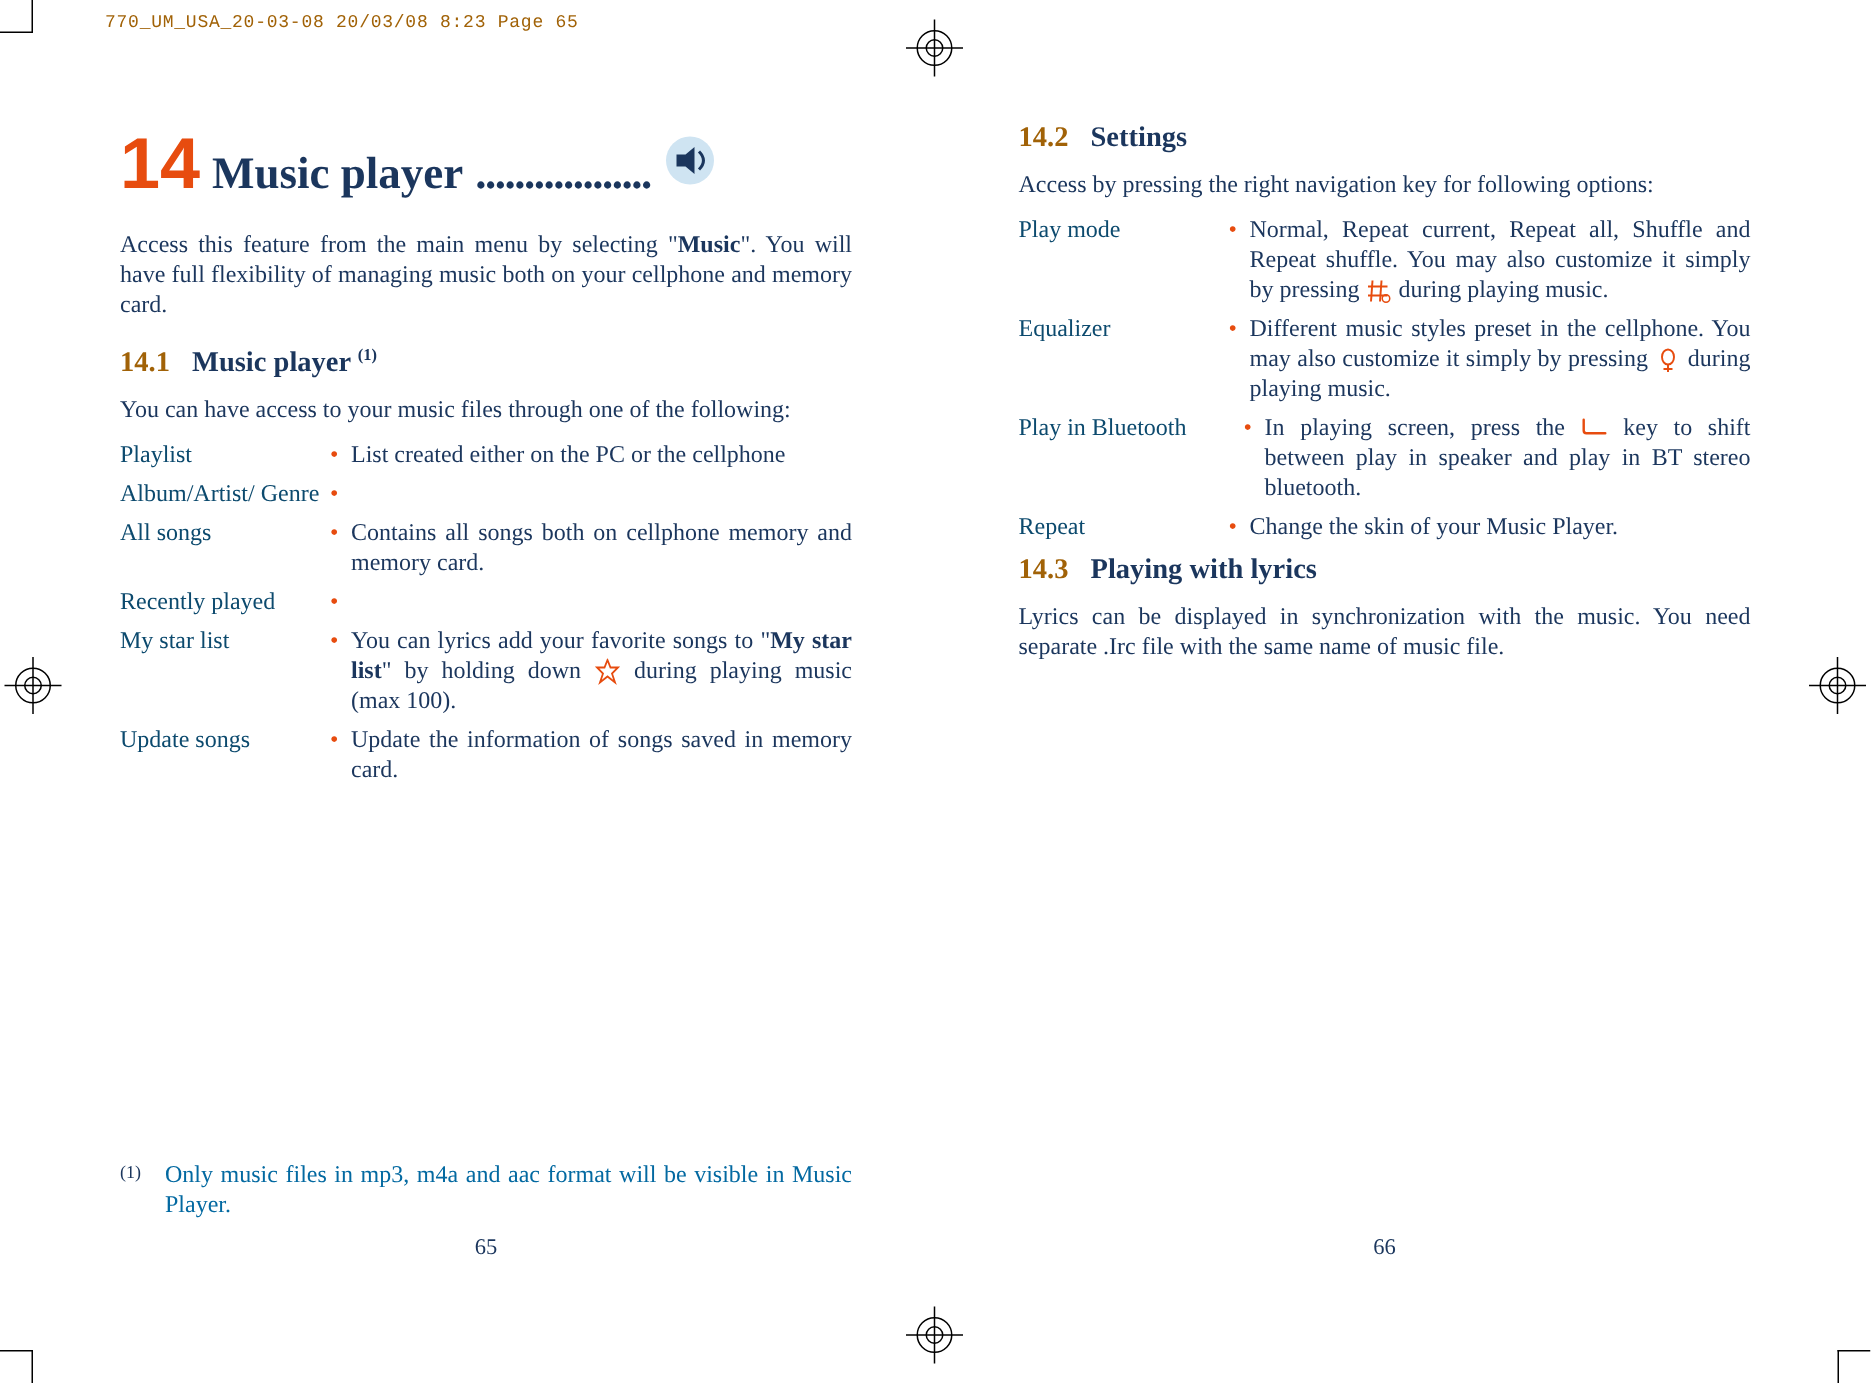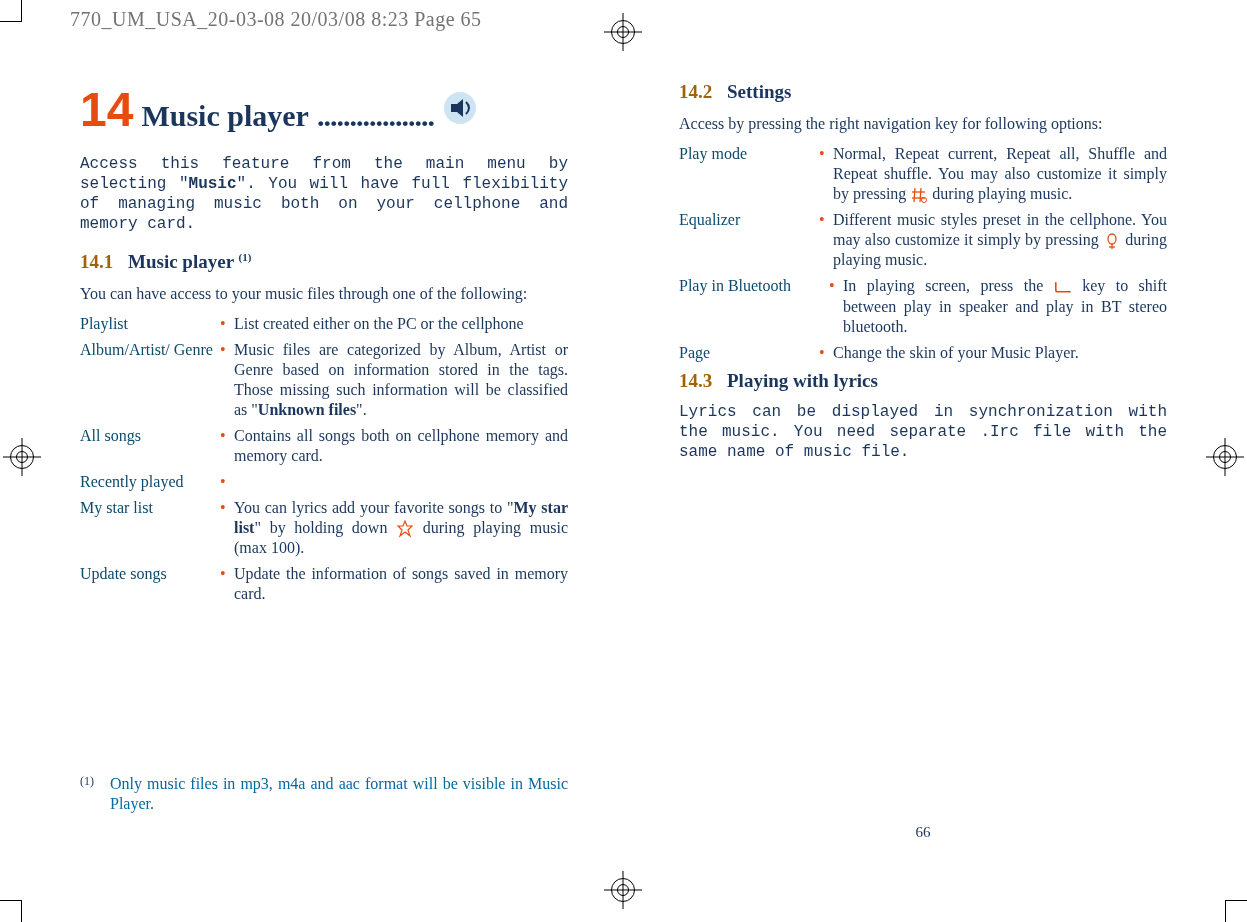--- a/index.html
+++ b/index.html
@@ -7,23 +7,23 @@
     width: 1247px;
     height: 922px;
     background: #fff;
     position: relative;
     font-family: Georgia, 'Times New Roman', serif;
   }
   .top-header {
     position: absolute;
     top: 8px;
     left: 70px;
-    font-family: Liberation Serif, serif;
-    font-size: 20px;
-    color: #737373;
+    font-family: Liberation Mono, monospace;
+    font-size: 12px;
+    color: #a16207;
     letter-spacing: 0.5px;
   }
   
   .crop-corner {
     position: absolute;
     width: 22px; height: 22px;
   }
   .crop-tl { top:0; left:0; border-right:1px solid #000; border-bottom:1px solid #000;}
   .crop-bl { bottom:0; left:0; border-right:1px solid #000; border-top:1px solid #000;}
   .crop-br { bottom:0; right:0; border-left:1px solid #000; border-top:1px solid #000;}
@@ -95,21 +95,21 @@
     font-weight: bold;
     letter-spacing: -1px;
     color: #1b365d;
   }
   .speaker-icon {
     width: 36px; height: 36px;
     display:inline-block;
     vertical-align: middle;
   }
 
-  .intro { margin-bottom: 16px; text-align: justify; font-family: Liberation Mono, monospace; }
+  .intro { margin-bottom: 16px; text-align: justify; }
 
   .section-head {
     color: #1b365d;
     font-weight: bold;
     font-size: 19px;
     margin-bottom: 10px;
   }
   .section-head .secnum { color: #a16207; margin-right: 10px;}
   .sup { font-size: 11px; vertical-align: super; }
 
@@ -210,23 +210,20 @@
 
     <div class="def-row">
       <div class="def-term">Playlist</div>
       <div class="def-bullet">•</div>
       <div class="def-desc">List created either on the PC or the cellphone</div>
     </div>
 
     <div class="def-row">
       <div class="def-term">Album/Artist/ Genre</div>
       <div class="def-bullet">•</div>
-      <div class="def-desc">
-        <span>Music files are categorized by Album, Artist or Genre based on information stored in the tags. Those missing such information will be classified as "</span><b>Unknown files</b><span>".</span>
-      </div>
     </div>
 
     <div class="def-row">
       <div class="def-term">All songs</div>
       <div class="def-bullet">•</div>
       <div class="def-desc">Contains all songs both on cellphone memory and memory card.</div>
     </div>
 
     <div class="def-row">
       <div class="def-term">Recently played</div>
@@ -251,20 +248,21 @@
       <div class="def-term">Update songs</div>
       <div class="def-bullet">•</div>
       <div class="def-desc">Update the information of songs saved in memory card.</div>
     </div>
 
     <div class="footnote-area">
       <div class="fn-sup">(1)</div>
       <div class="fn-text">Only music files in mp3, m4a and aac format will be visible in Music Player.</div>
     </div>
 
+    <div class="page-num">65</div>
   </div>
 
   <div class="page">
 
     <div class="section-head" style="margin-top:0">
       <span class="secnum">14.2</span>
       <span>Settings</span>
     </div>
 
     <p class="lead-in">Access by pressing the right navigation key for following options:</p>
@@ -313,21 +311,21 @@
         <span class="inline-icon">
           <svg viewBox="0 0 20 14">
               <path d="M2 2 L2 10 Q2 12 4 12 L18 12" fill="none" stroke="#e74c0f" stroke-width="1.8" stroke-linecap="round"></path>
             </svg>
         </span>
         <span> key to shift between play in speaker and play in BT stereo bluetooth.</span>
       </div>
     </div>
 
     <div class="def-row">
-      <div class="def-term">Page</div>
+      <div class="def-term">Repeat</div>
       <div class="def-bullet">•</div>
       <div class="def-desc">Change the skin of your Music Player.</div>
     </div>
 
     <div class="section-head">
       <span class="secnum">14.3</span>
       <span>Playing with lyrics</span>
     </div>
 
     <p class="intro" style="text-align:justify">Lyrics can be displayed in synchronization with the music. You need separate .Irc file with the same name of music file.</p>

